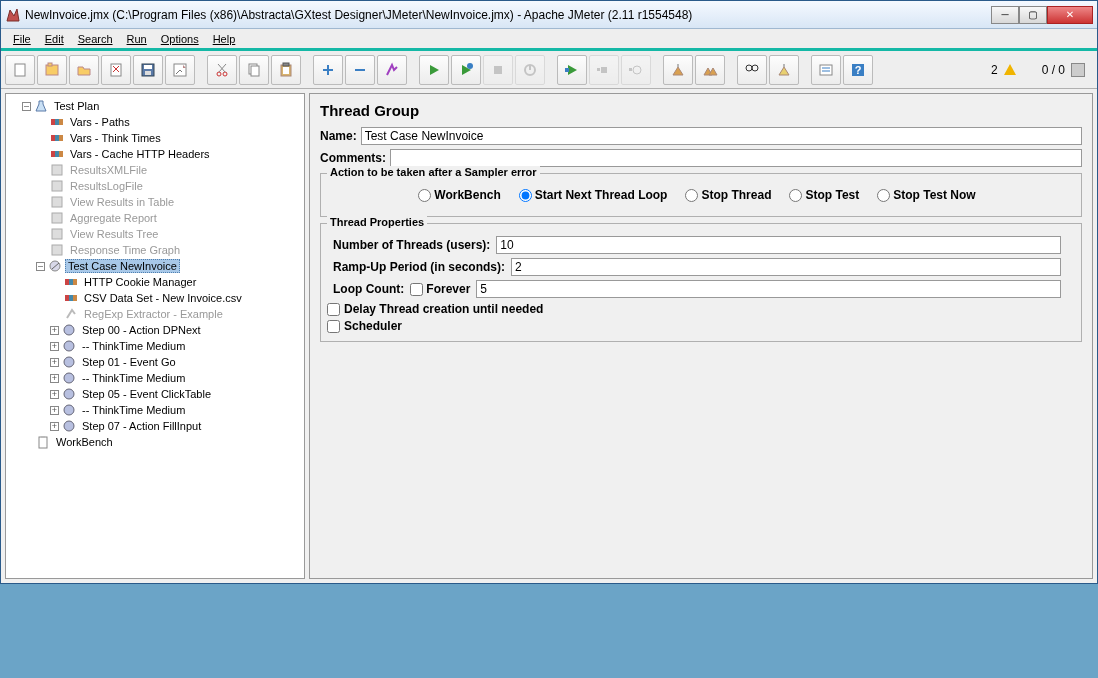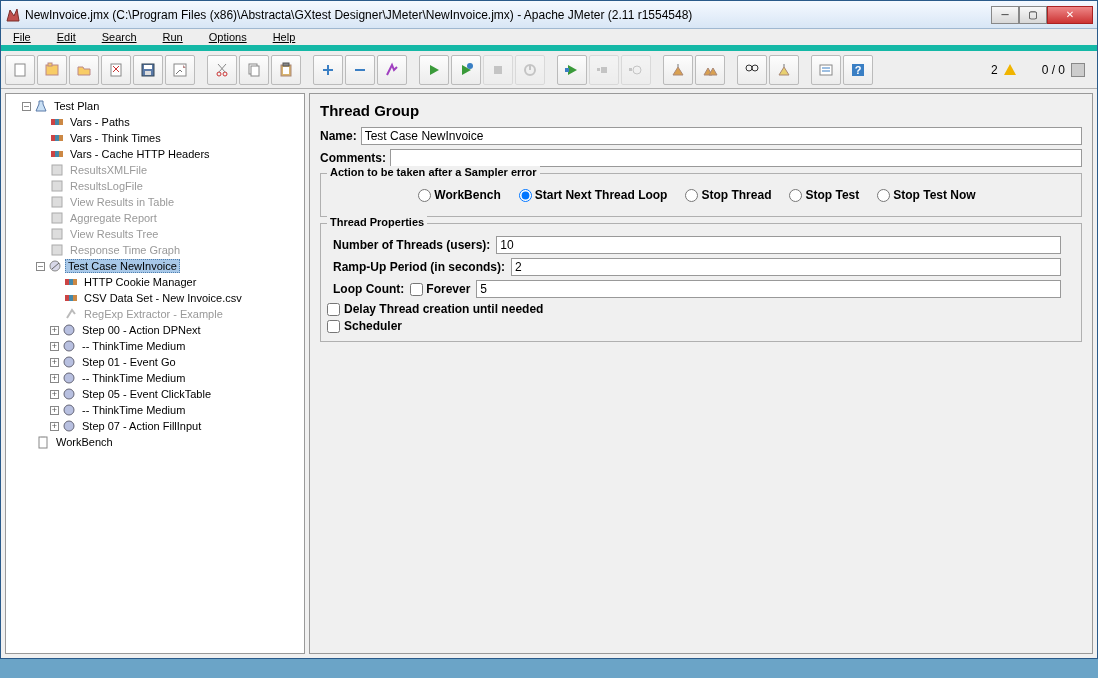--- a/index.html
+++ b/index.html
@@ -1,24 +1,24 @@
 <!DOCTYPE html>
 <html><head>
 <meta charset="utf-8">
 <style>
   * { box-sizing: border-box; margin: 0; padding: 0; }
   body { font-family: Tahoma, Arial, sans-serif; font-size: 11px; background: #6ba4c7; width: 1098px; height: 678px; overflow: hidden; }
-  .window { width: 1098px; height: 659px; border: 1px solid #2a5a8a; background: #f0f0f0; display: flex; flex-direction: column; }
+  .window { width: 1098px; height: 584px; border: 1px solid #2a5a8a; background: #f0f0f0; display: flex; flex-direction: column; }
   .titlebar { height: 28px; background: linear-gradient(#f5f9ff, #d8e6f5); display: flex; align-items: center; padding: 0 4px; border-bottom: 1px solid #a0b8d0; }
   .titlebar .icon { width: 16px; height: 16px; margin-right: 4px; }
   .titlebar .title { flex: 1; font-size: 12px; color: #000; }
   .win-btns { display: flex; gap: 0; }
   .win-btn { width: 28px; height: 18px; border: 1px solid #888; background: linear-gradient(#f8f8f8,#d8d8d8); display:flex; align-items:center; justify-content:center; font-size:10px; cursor:pointer; }
   .win-btn.close { width: 46px; background: linear-gradient(#e88,#c33); color:#fff; border-color:#a22; }
-  .menubar { height: 22px; background: #eee; display: flex; align-items: center; padding: 1px 6px; border-bottom: 6px solid #14b8a6; gap: 14px; }
+  .menubar { height: 22px; background: #eee; display: flex; align-items: center; padding: 1px 6px; border-bottom: 3px solid #14b8a6; gap: 2px; }
   .menubar .menu-item { padding: 2px 6px; cursor: pointer; }
   .menubar .menu-item span.ul { text-decoration: underline; }
   .toolbar { height: 38px; background: #eee; border-bottom: 1px solid #b0b0b0; display:flex; align-items:center; padding: 2px 4px; gap: 2px; }
   .tb-btn { width: 30px; height: 30px; border: 1px solid #bbb; background: linear-gradient(#fdfdfd,#ececec); display:flex; align-items:center; justify-content:center; cursor:pointer; border-radius:2px; }
   .tb-btn.disabled { opacity: 0.4; cursor:default; }
   .tb-sep { width: 8px; }
   .tb-status { margin-left: auto; display:flex; align-items:center; gap: 6px; padding-right: 8px; font-size: 12px; }
   .warn-tri { width:0; height:0; border-left:6px solid transparent; border-right:6px solid transparent; border-bottom:11px solid #f0b400; position:relative; }
   .content { flex:1; display:flex; background:#f0f0f0; padding: 4px; gap: 4px; overflow:hidden; }
   .tree-pane { width: 300px; background:#fff; border: 1px solid #999; overflow:auto; padding: 4px 2px; }

